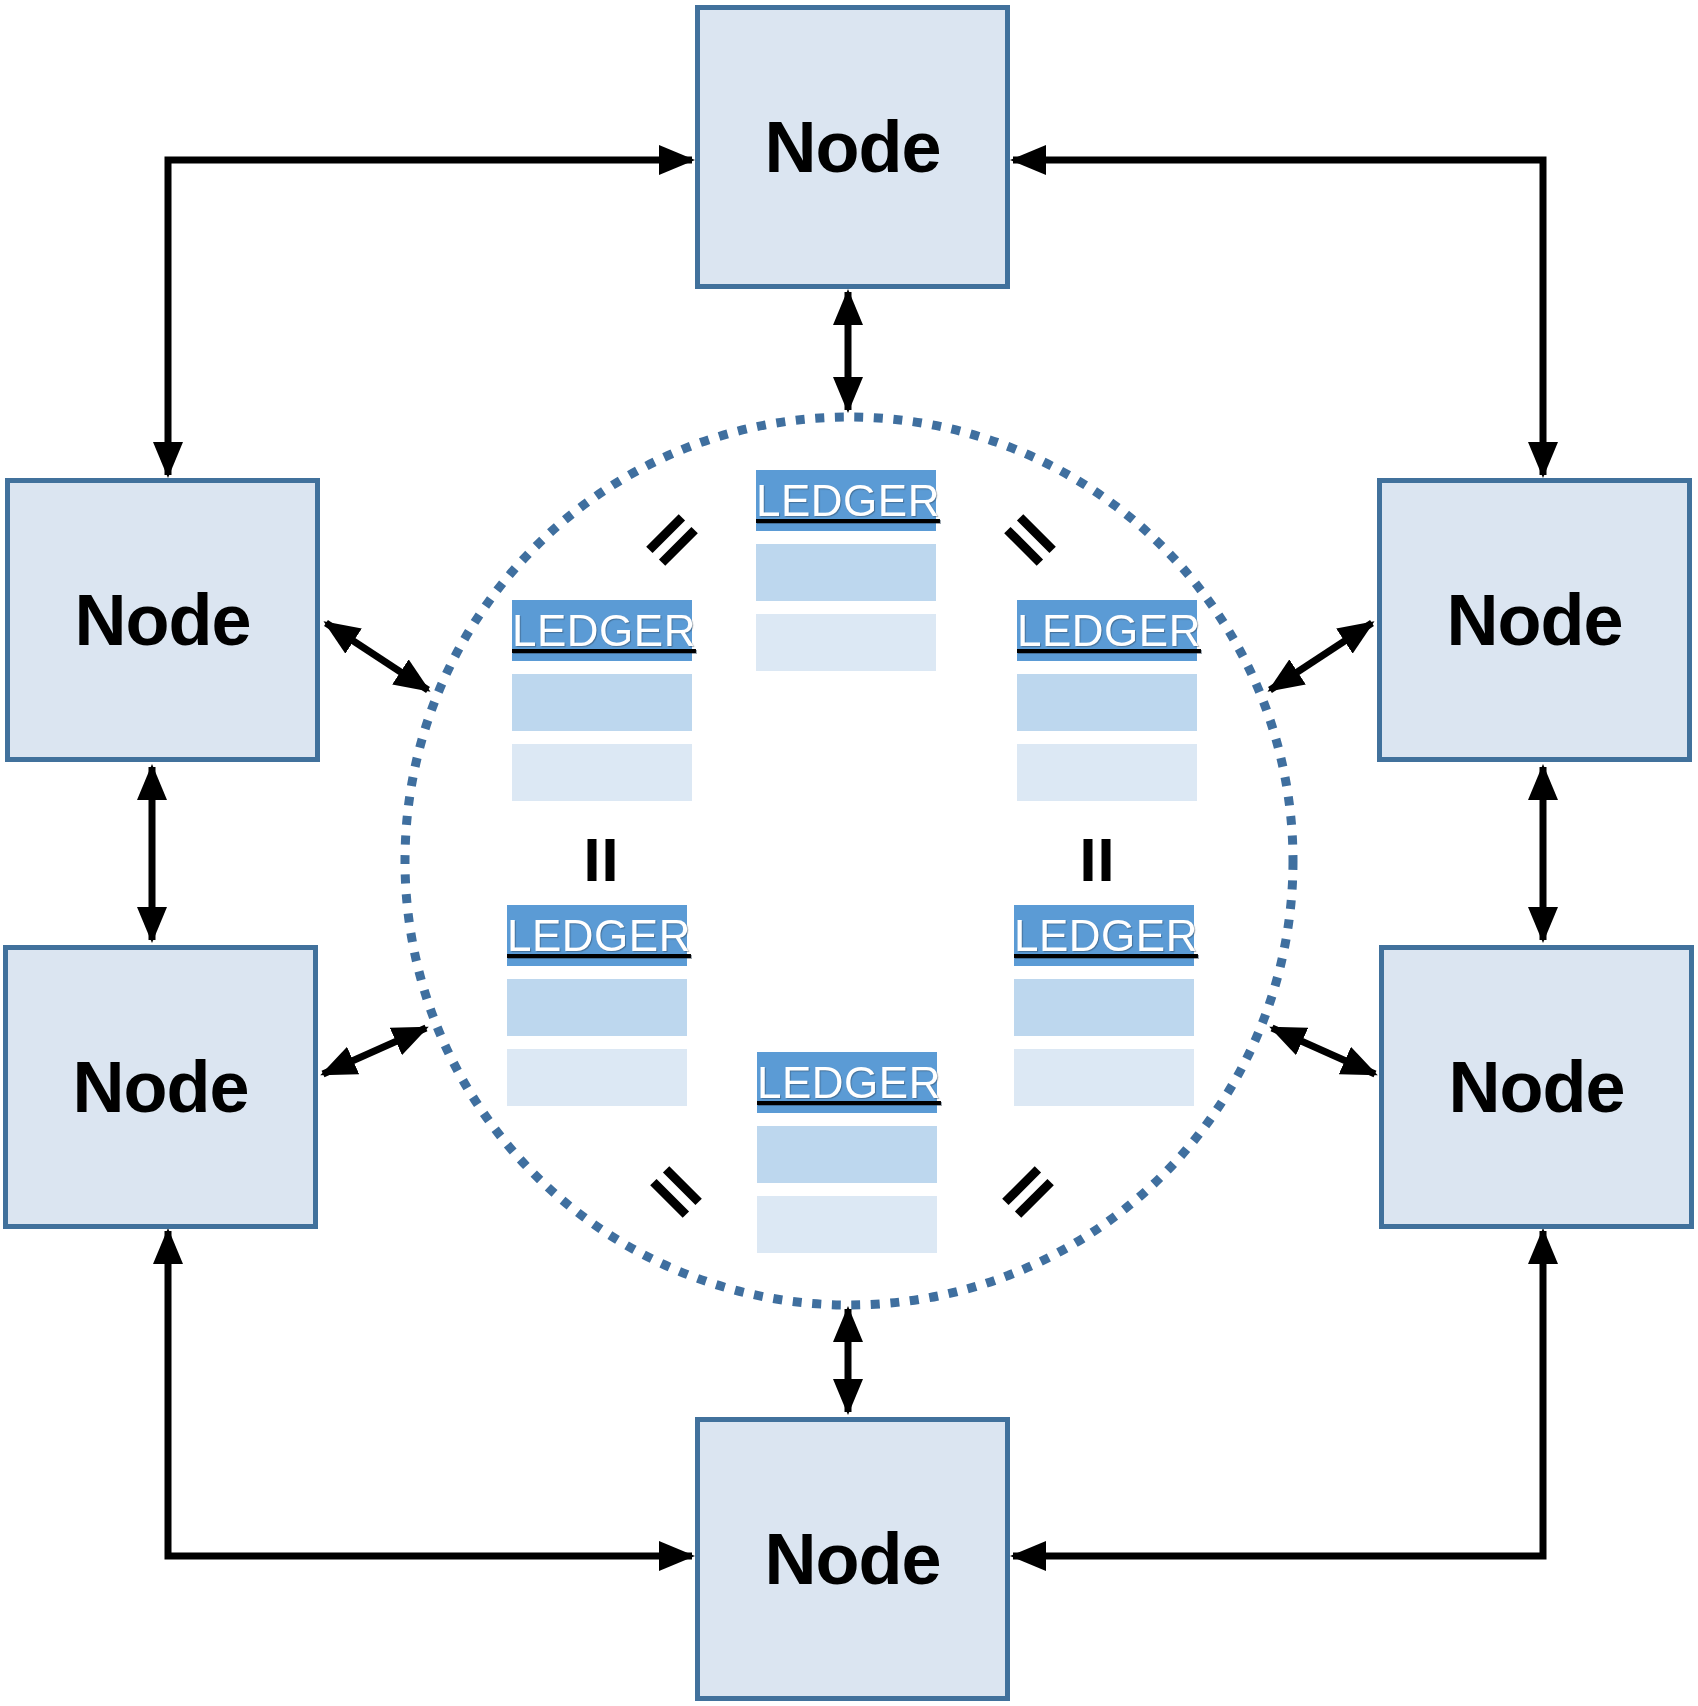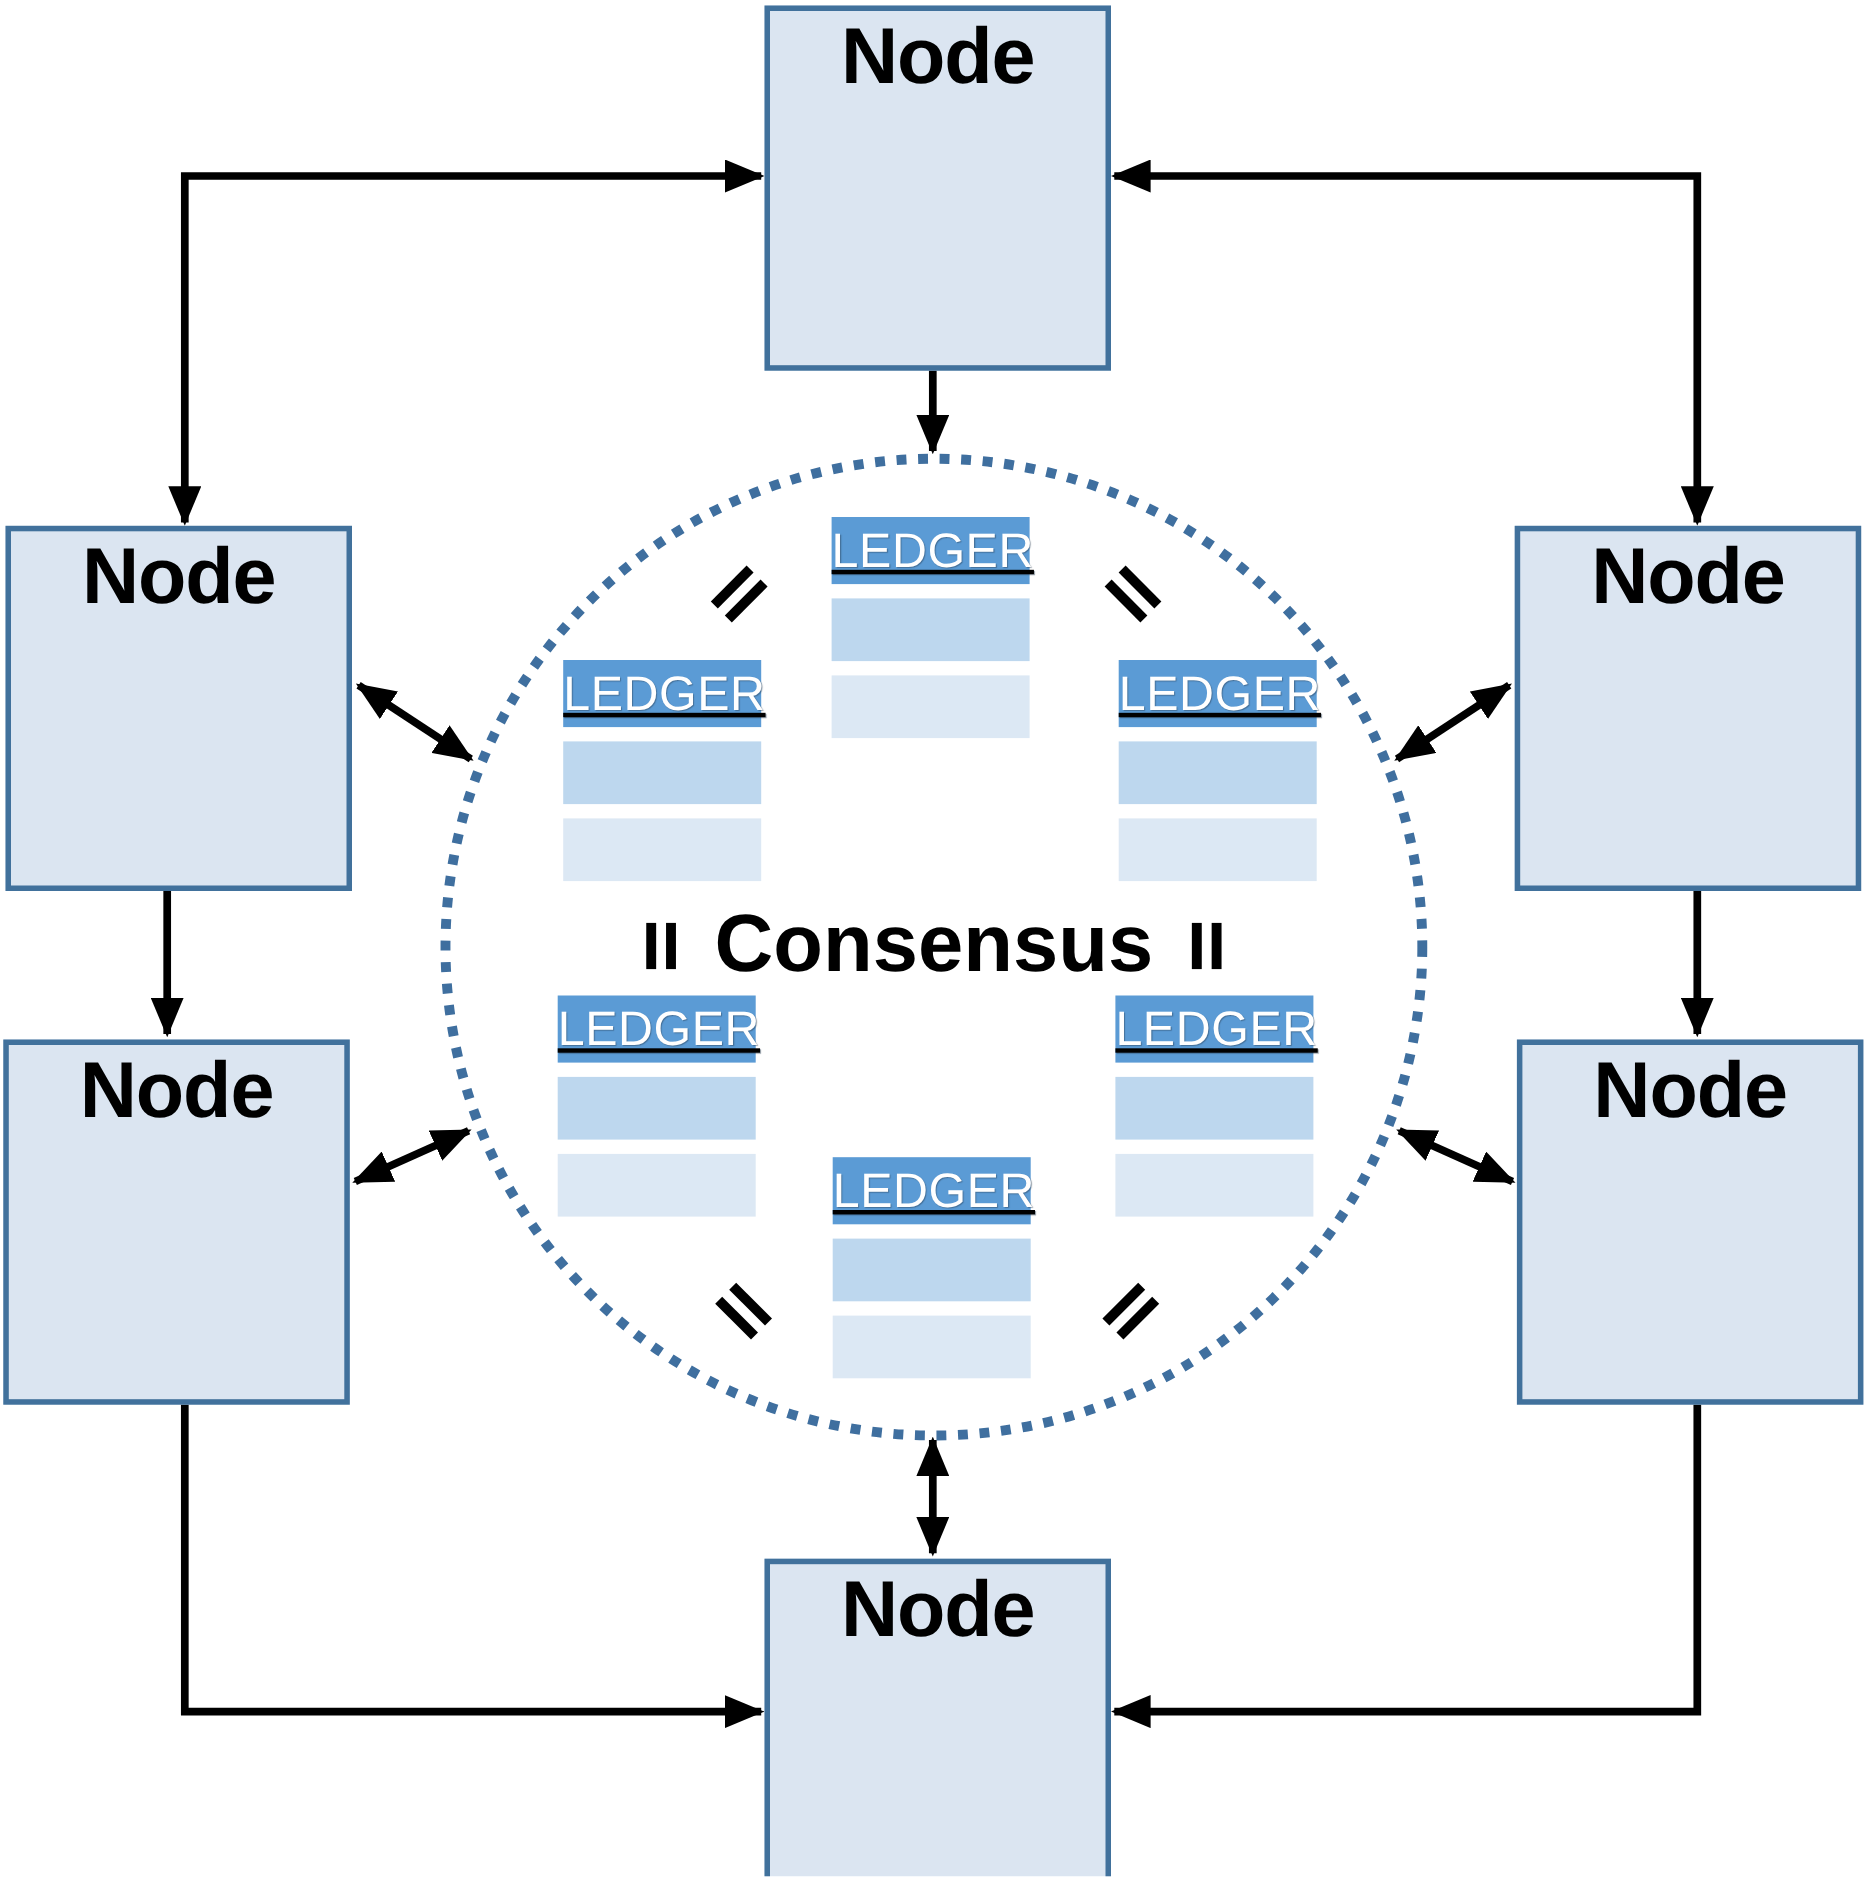--- a/index.html
+++ b/index.html
@@ -13,26 +13,26 @@
   }
   #connections {
     position: absolute;
     left: 0; top: 0;
     width: 1698px; height: 1706px;
     z-index: 1;
   }
   .node-box {
     position: absolute;
     width: 315px;
-    height: 332px;
+    height: 284px;
     box-sizing: border-box;
     background: #dbe5f1;
     border: 5px solid #41719c;
     display: flex;
-    align-items: flex-start;
+    align-items: center;
     justify-content: center;
     z-index: 2;
   }
   .node-label {
     font-size: 72px;
     font-weight: bold;
     color: #000000;
     letter-spacing: -1px;
   }
   .node-top         { left: 695px;  top: 5px;    }
@@ -192,15 +192,14 @@
     <div class="ledger-header">LEDGER</div>
     <div class="ledger-row1"></div>
     <div class="ledger-row2"></div>
   </div>
   <div class="ledger ledger-bottom-center">
     <div class="ledger-header">LEDGER</div>
     <div class="ledger-row1"></div>
     <div class="ledger-row2"></div>
   </div>
 
-  <div class="consensus">Consensus</div>
 
 </div>
 
 </body></html>

